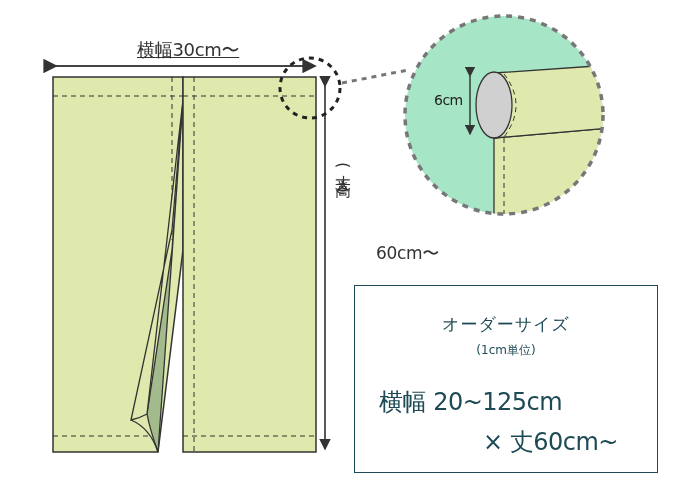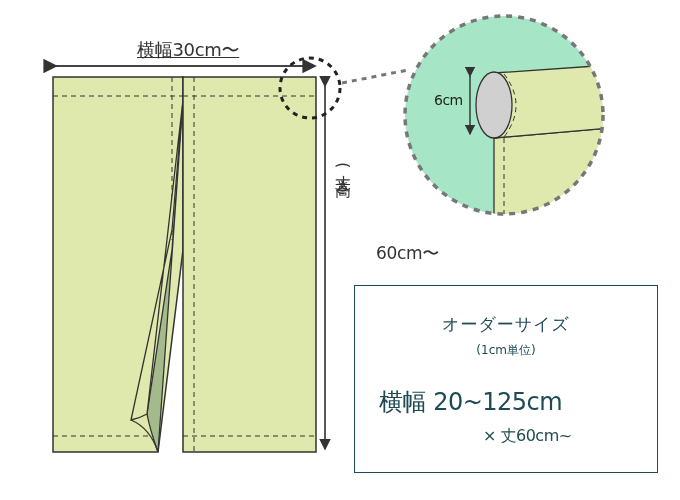--- a/index.html
+++ b/index.html
@@ -13,21 +13,21 @@
     .height-label-h { left: 339px; top: 242px; font-size: 17px; color: #333; letter-spacing: -0.3px; margin-left: 37px; }
     .six-cm { left: 434px; top: 92px; font-size: 14px; color: #222; letter-spacing: -0.5px; }
     .order-box { position: absolute; left: 354px; top: 285px; width: 304px; height: 188px;
                  border: 1.5px solid #1e4a55; box-sizing: border-box; }
     .order-title { position: absolute; left: 0; width: 100%; top: 15px; text-align: center;
                    font-size: 17px; color: #1e4a55; letter-spacing: 1px; margin-top: 12px; }
     .order-unit { position: absolute; left: 0; width: 100%; top: 56px; text-align: center;
                   font-size: 12px; color: #1e4a55; }
     .order-width { position: absolute; left: 24px; top: 100px; font-size: 24px; color: #1e4a55;
                    letter-spacing: -0.5px; }
-    .order-height { position: absolute; left: 128px; top: 140px; font-size: 16px; color: #1e4a55;
+    .order-height { position: absolute; left: 128px; top: 140px; font-size: 24px; color: #1e4a55;
                     letter-spacing: -0.5px; }
   </style>
 </head>
 <body>
 
 <svg width="680" height="500" viewBox="0 0 680 500">
   <defs>
     <clipPath id="zoomClip">
         <circle cx="504" cy="115" r="99"></circle>
       </clipPath>

